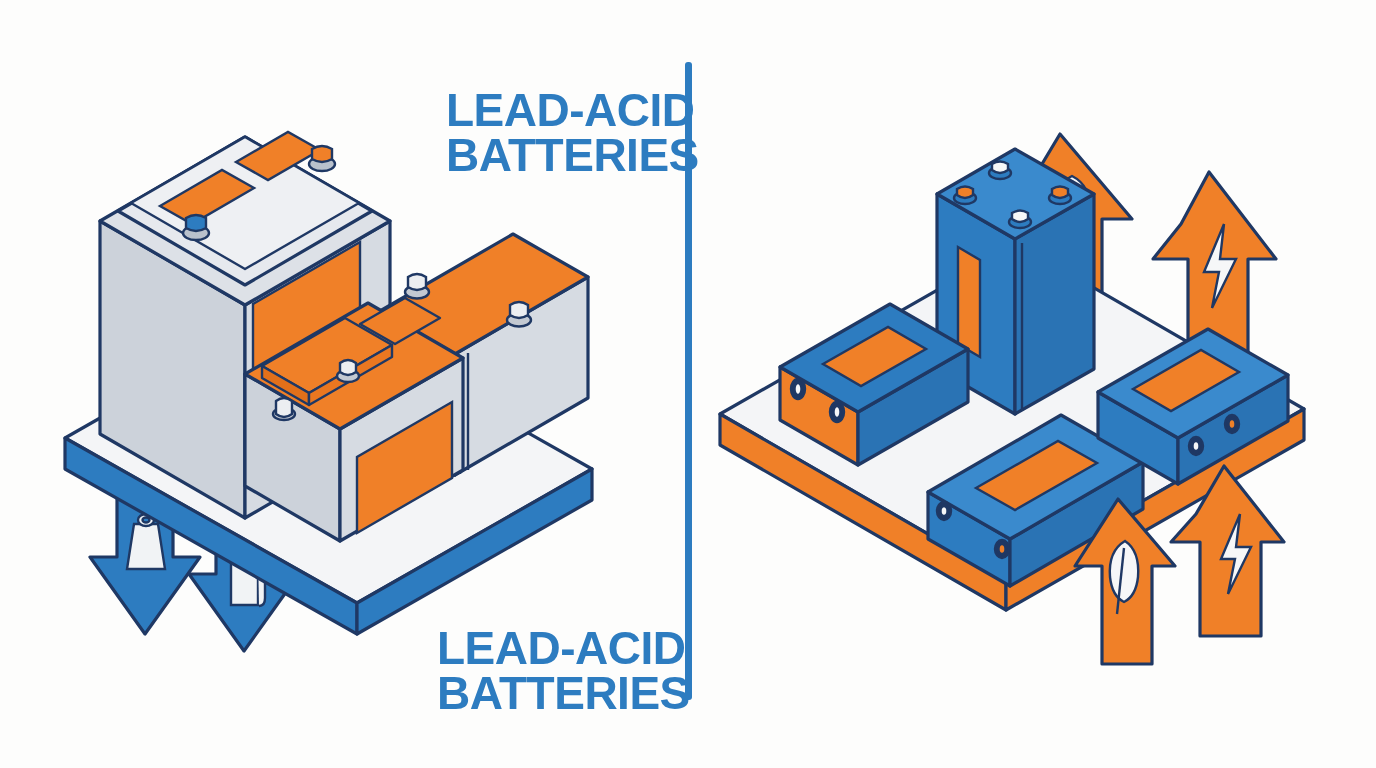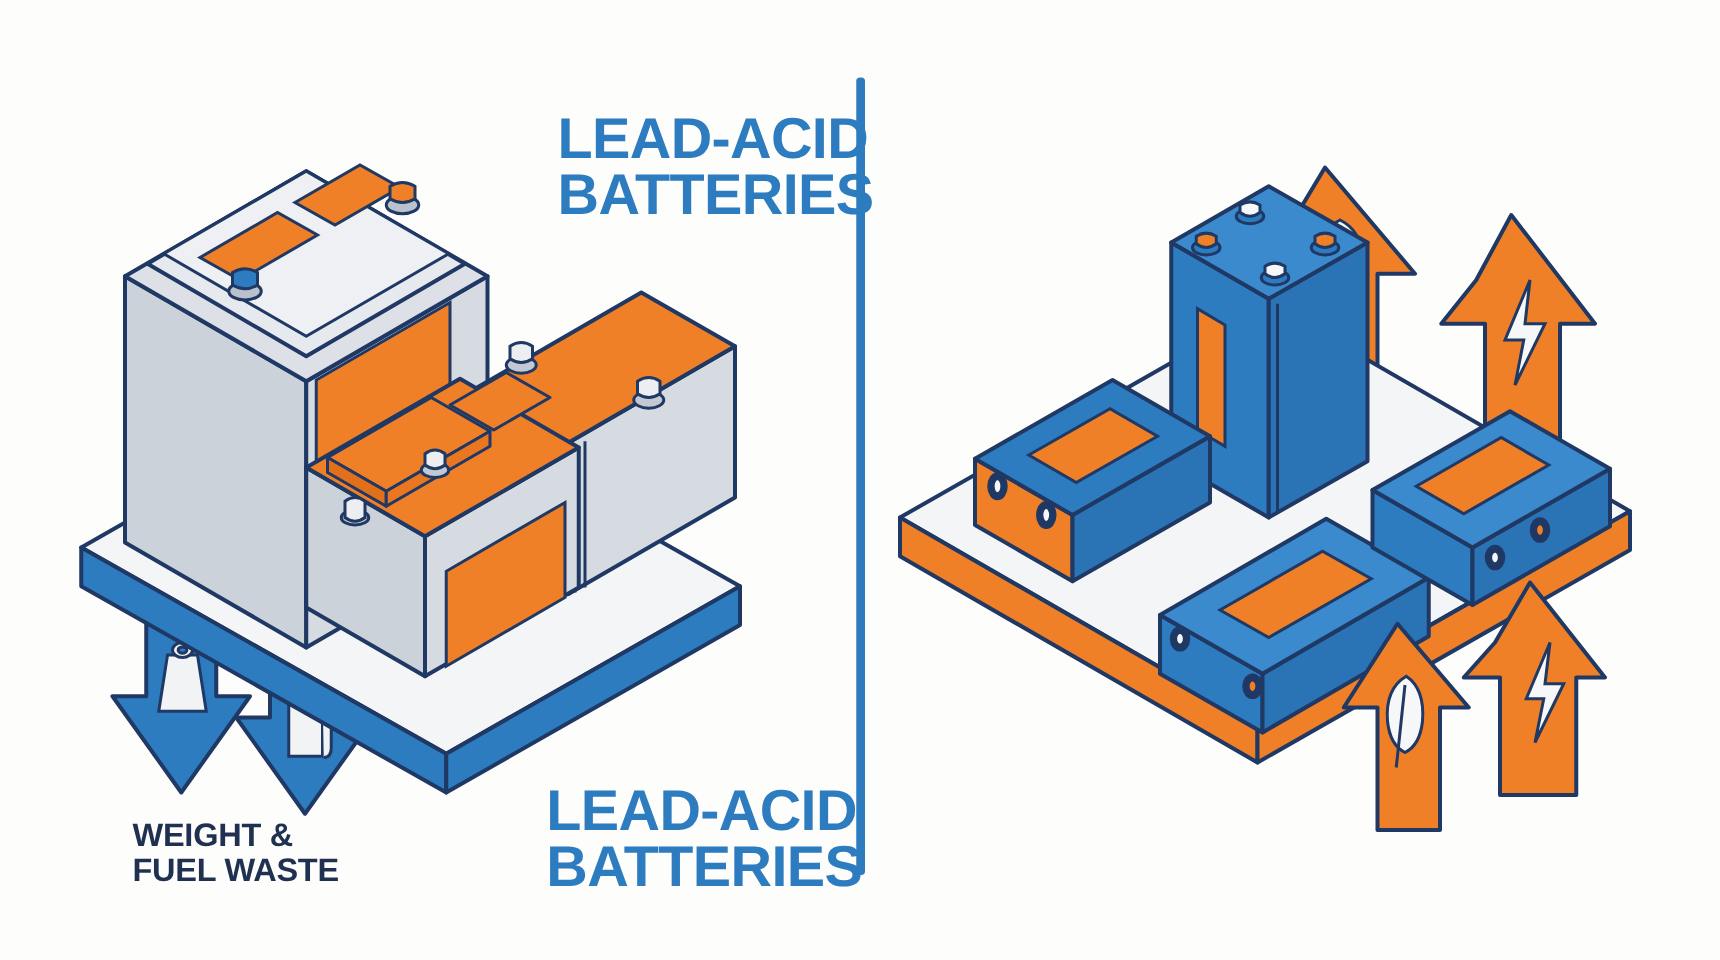--- a/index.html
+++ b/index.html
@@ -195,22 +195,20 @@
       </g>
 
     </svg>
 
     <div class="heading heading-lead" id="heading-top-left">LEAD-ACID
 BATTERIES</div>
 
     <div class="heading heading-lead" id="heading-bottom-left">LEAD-ACID
 BATTERIES</div>
 
-    <div class="caption" id="caption-left">WEIGHT &amp;
-FUEL WASTE</div>
   </div>
 
   <div class="panel" id="panel-right">
 
     <svg class="art" width="688" height="768" viewBox="0 0 688 768">
 
       <g>
         <path class="stroke" fill="#f08028" d="M 372,120 L 444,205 L 414,205 L 414,390 L 351,424 L 351,205 L 321,205 Z"></path>
         <g>
           <path class="thin" stroke="#1f3864" fill="#f6f7f8" d="M 384,162 Q 404,172 402,200 Q 400,222 384,228 Q 368,222 366,200 Q 364,172 384,162 Z"></path>

